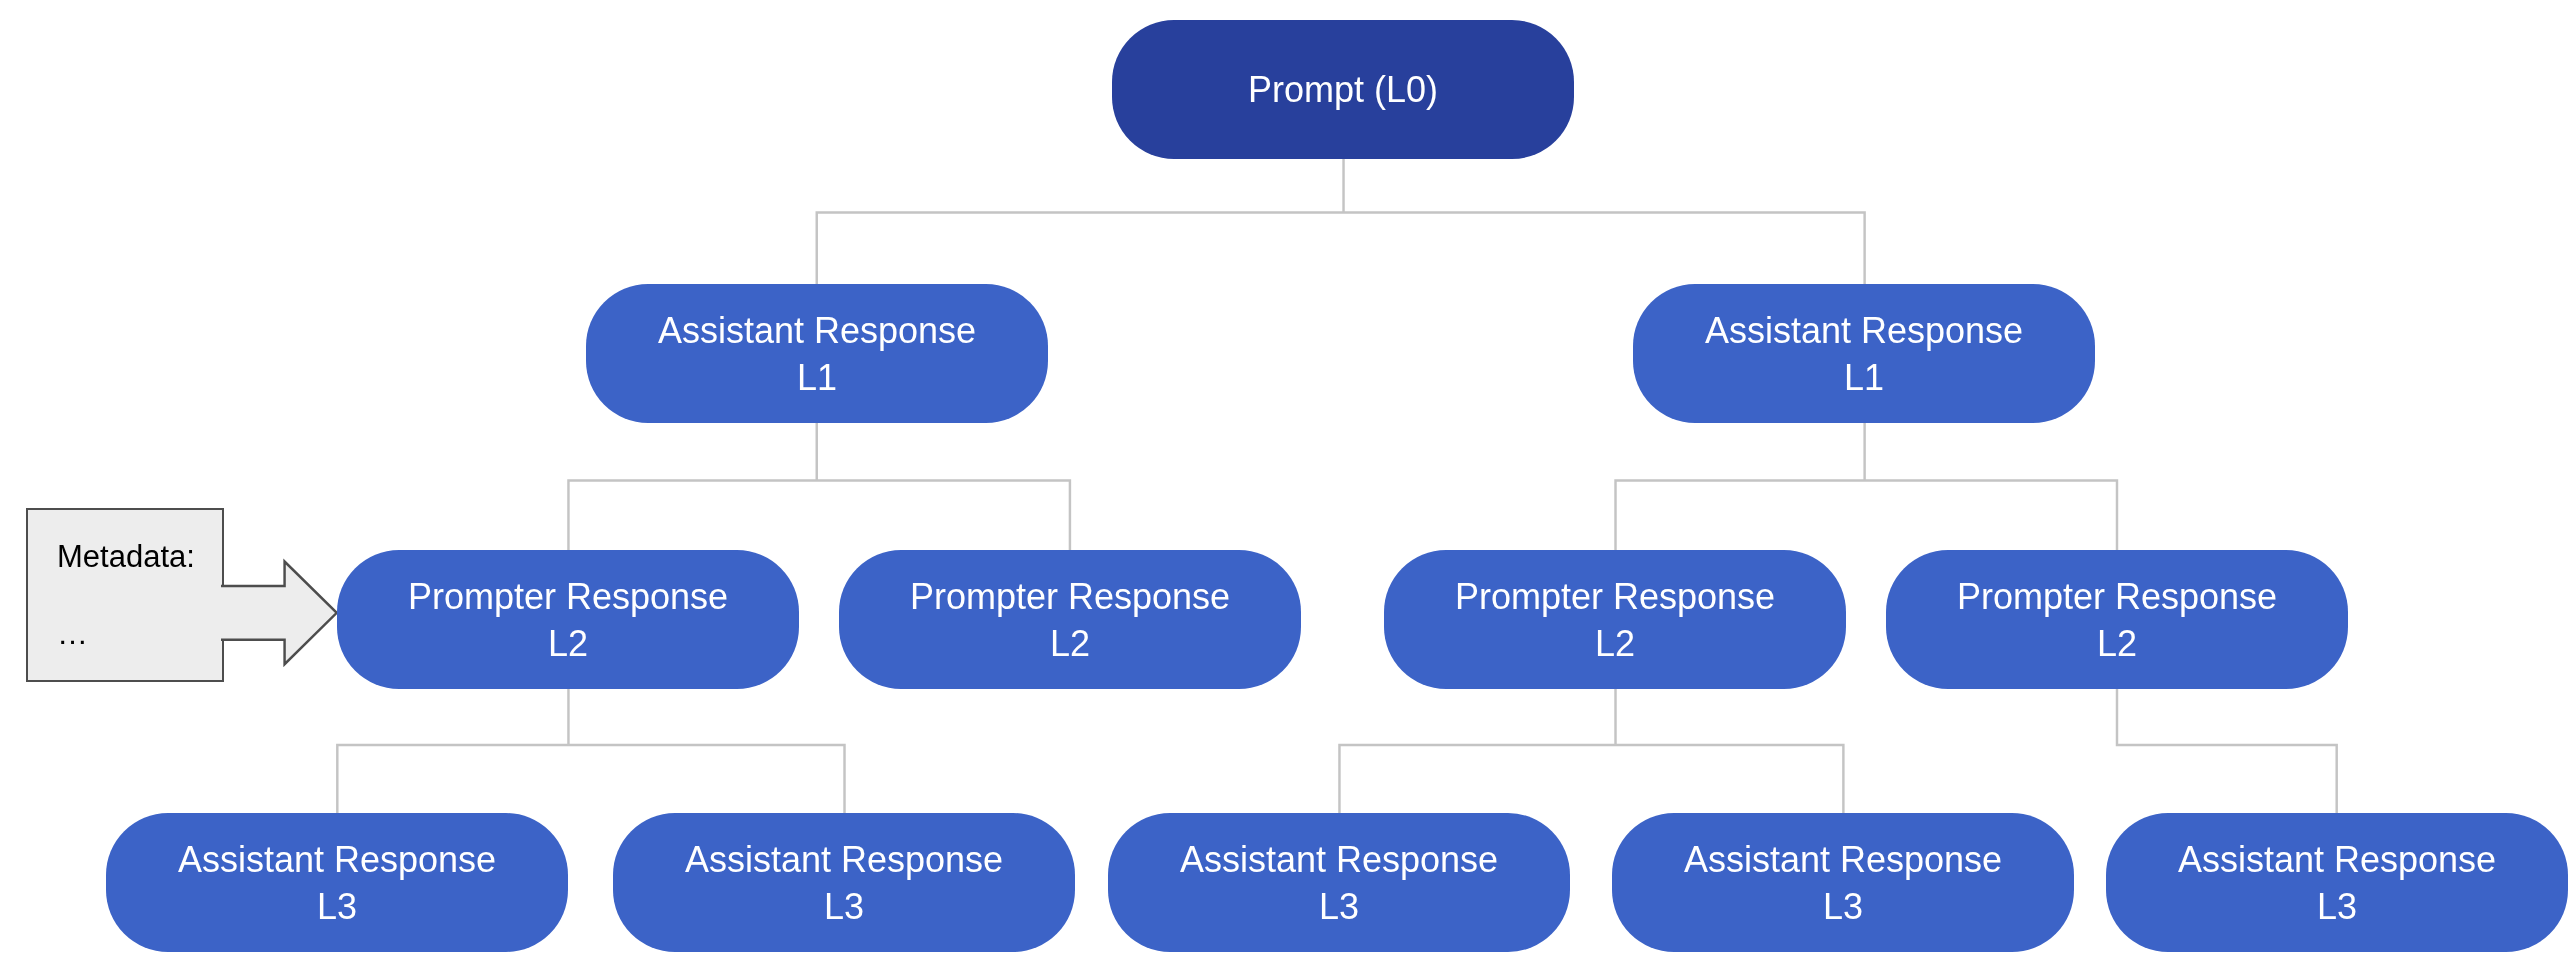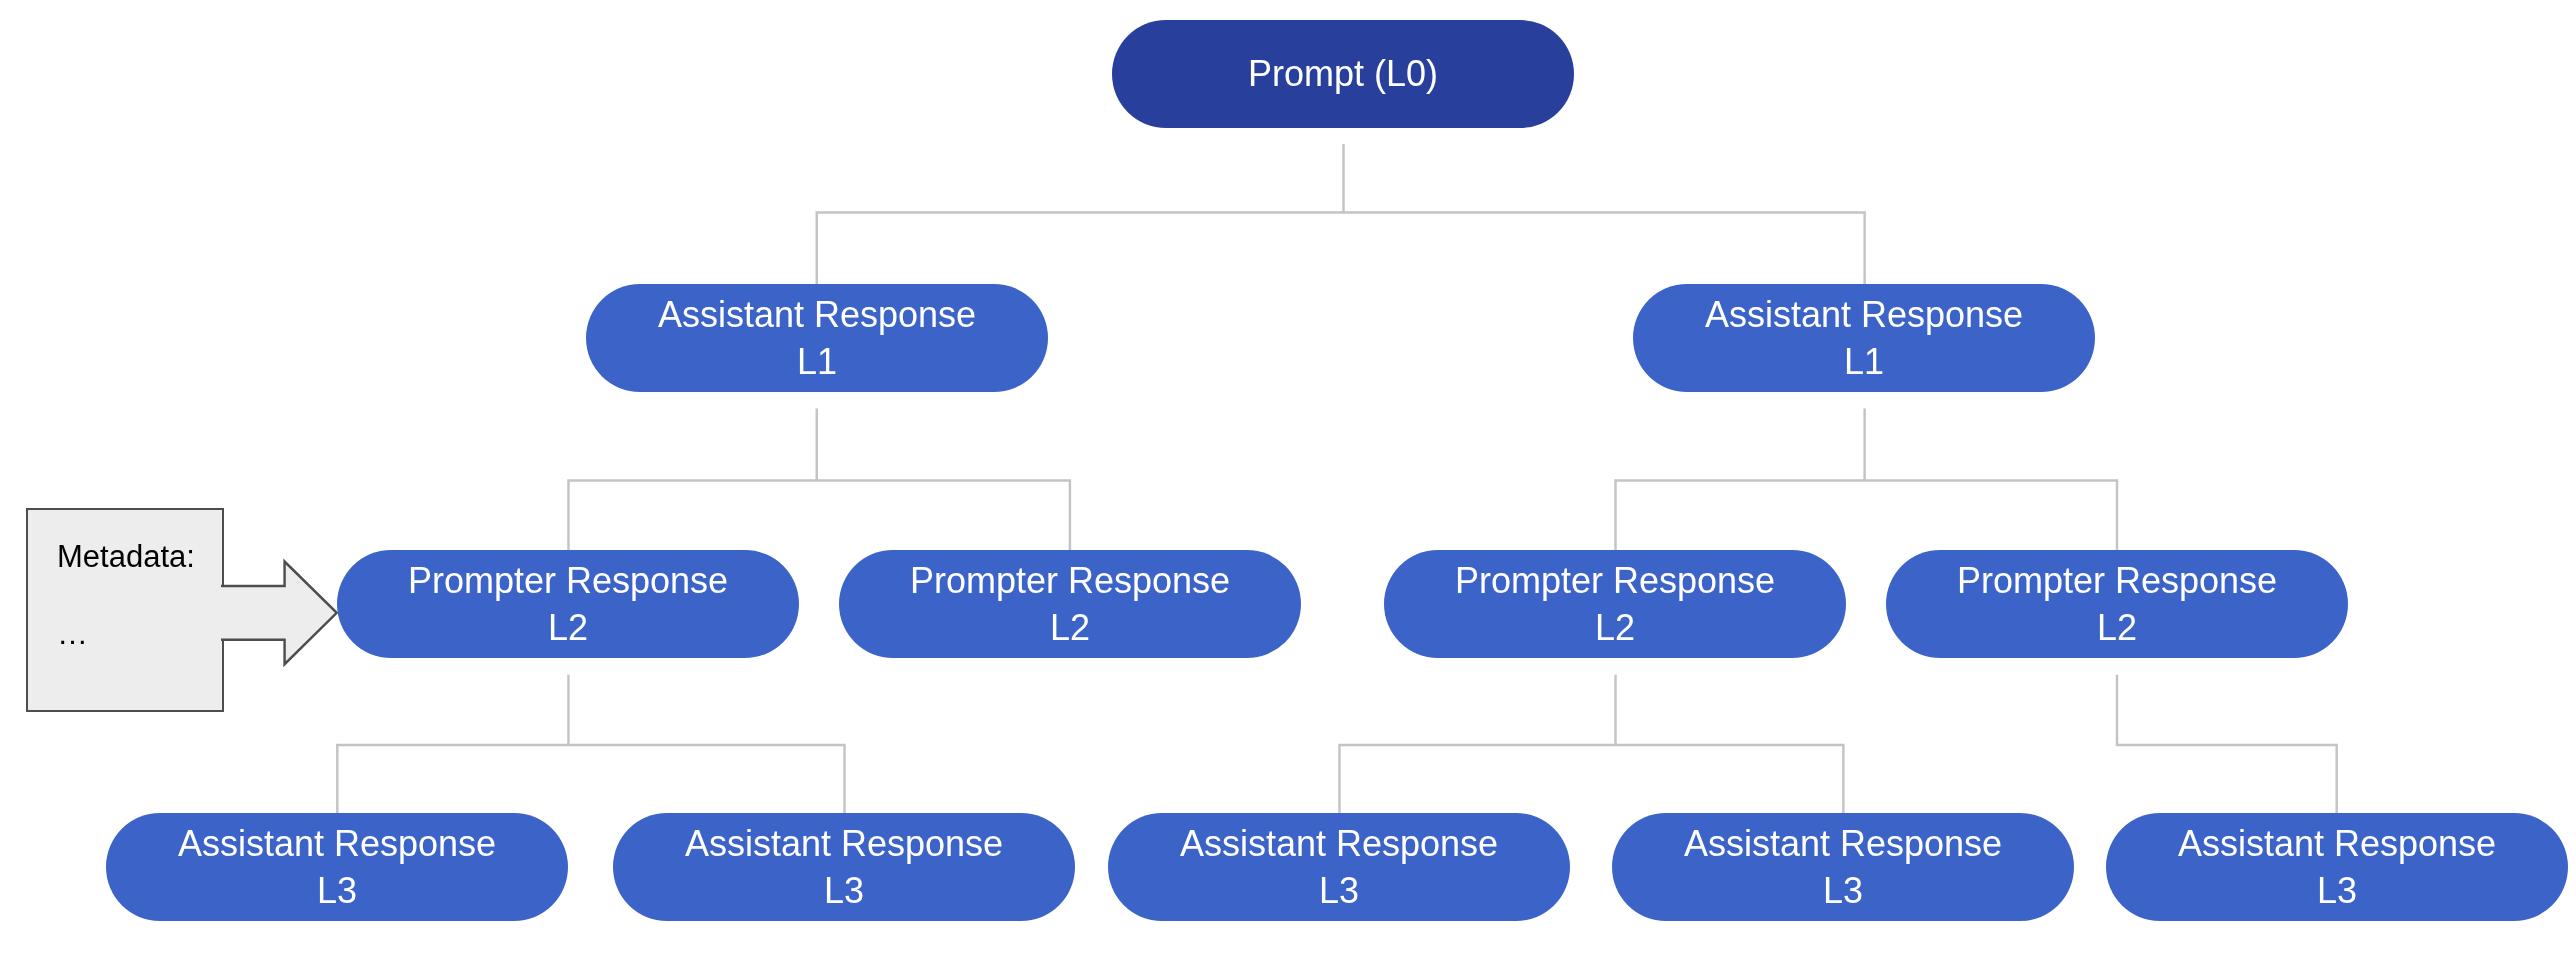--- a/index.html
+++ b/index.html
@@ -12,29 +12,29 @@
     --callout-text:#000000;
     --background:#ffffff;
   }
   *{margin:0;padding:0;box-sizing:border-box;}
   html,body{width:2576px;height:974px;overflow:hidden;}
   body{font-family:"Liberation Sans", sans-serif;background:var(--background);}
   .canvas{position:relative;width:2576px;height:974px;background:var(--background);}
   svg.connectors{position:absolute;left:0;top:0;width:2576px;height:974px;}
   .connector{stroke:var(--connector);stroke-width:3px;fill:none;}
   .node{
-    position:absolute;width:462px;height:108px;border-radius:62px;
+    position:absolute;width:462px;height:139px;border-radius:62px;
     background:var(--node-fill);color:var(--node-text);
     display:flex;flex-direction:column;align-items:center;justify-content:center;
     font-size:36px;line-height:47px;text-align:center;
   }
   .node.root{background:var(--root-node-fill);}
   .node span{display:block;}
   .callout{
-    position:absolute;left:26px;top:508px;width:198px;height:204px;
+    position:absolute;left:26px;top:508px;width:198px;height:174px;
     background:var(--callout-fill);border:2.5px solid var(--callout-border);
     color:var(--callout-text);font-size:31px;line-height:38px;
     padding:28px 9.8px 0 29px;
   }
   .callout .dots{margin-top:39px;letter-spacing:3.3px;}
   svg.arrow{position:absolute;left:221px;top:555px;width:119px;height:119px;overflow:visible;}
   .arrow-shape{fill:var(--callout-fill);stroke:var(--callout-border);stroke-width:3px;}
 </style>
 </head>
 <body>

